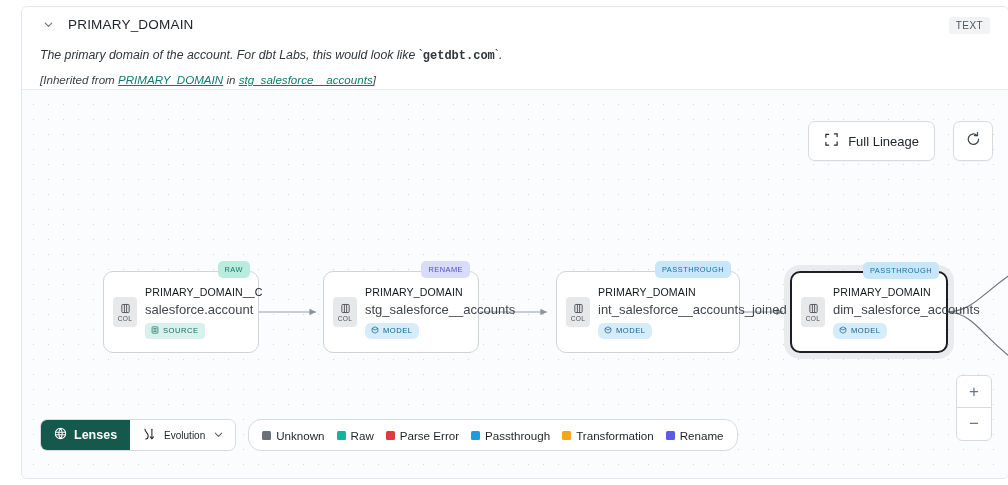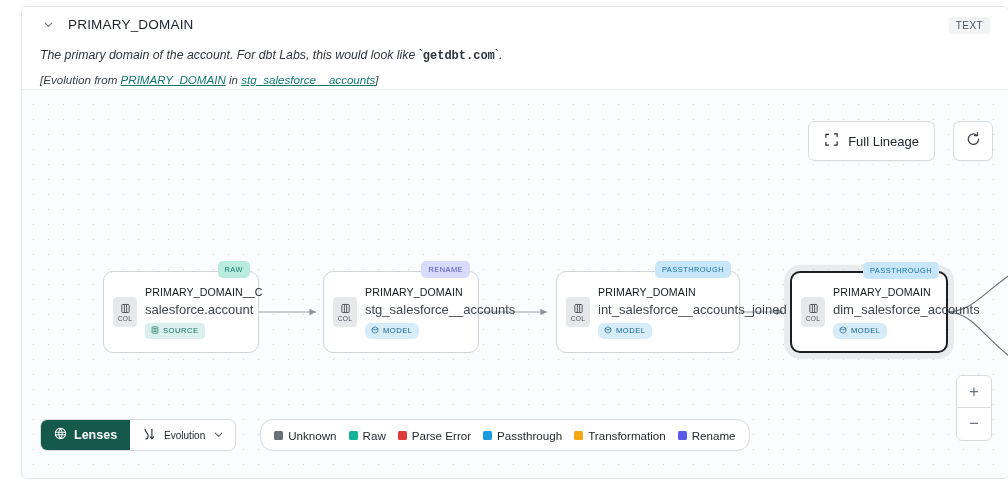--- a/index.html
+++ b/index.html
@@ -210,21 +210,21 @@
     z-index: 4;
   }
   .tag.raw        { background: #b9ecdd; color: #107a5f; }
   .tag.rename     { background: #d8dbfa; color: #4b4fc4; }
   .tag.passthrough{ background: #c8e6fa; color: #15719f; }
 
   
   .bottombar {
     position: absolute;
     left: 18px; bottom: 27px;
-    display: flex; align-items: flex-end; gap: 24px;
+    display: flex; align-items: flex-end; gap: 12px;
     z-index: 6;
   }
   .seg {
     display: flex;
     border: 1px solid #d7dbe0;
     border-radius: 7px;
     overflow: hidden;
     background: #ffffff;
     height: 32px;
   }
@@ -270,21 +270,21 @@
         </span>
         <span class="hdr-title">PRIMARY_DOMAIN</span>
       </div>
       <span class="type-badge">TEXT</span>
 
       <div class="desc">
         <span>The primary domain of the account. For dbt Labs, this would look like </span><span class="tick">`</span><code>getdbt.com</code><span class="tick">`</span><span>.</span>
       </div>
 
       <div class="inherit">
-        <span>[Evolution from </span><a href="#">PRIMARY_DOMAIN</a><span> in </span><a href="#">stg_salesforce__accounts</a><span>]</span>
+        <span>[Inherited from </span><a href="#">PRIMARY_DOMAIN</a><span> in </span><a href="#">stg_salesforce__accounts</a><span>]</span>
       </div>
     </div>
 
     <div class="canvas">
 
       <div class="top-ctrls">
         <div class="btn">
           <span>
             <svg width="15" height="15" viewBox="0 0 16 16" fill="none" stroke="#23272c" stroke-width="1.25" stroke-linecap="round">
               <path d="M2 5.5V2.6h2.9M11.1 2h2.9v2.9M14 10.5V14h-2.9M4.9 14H2v-2.9"></path>

